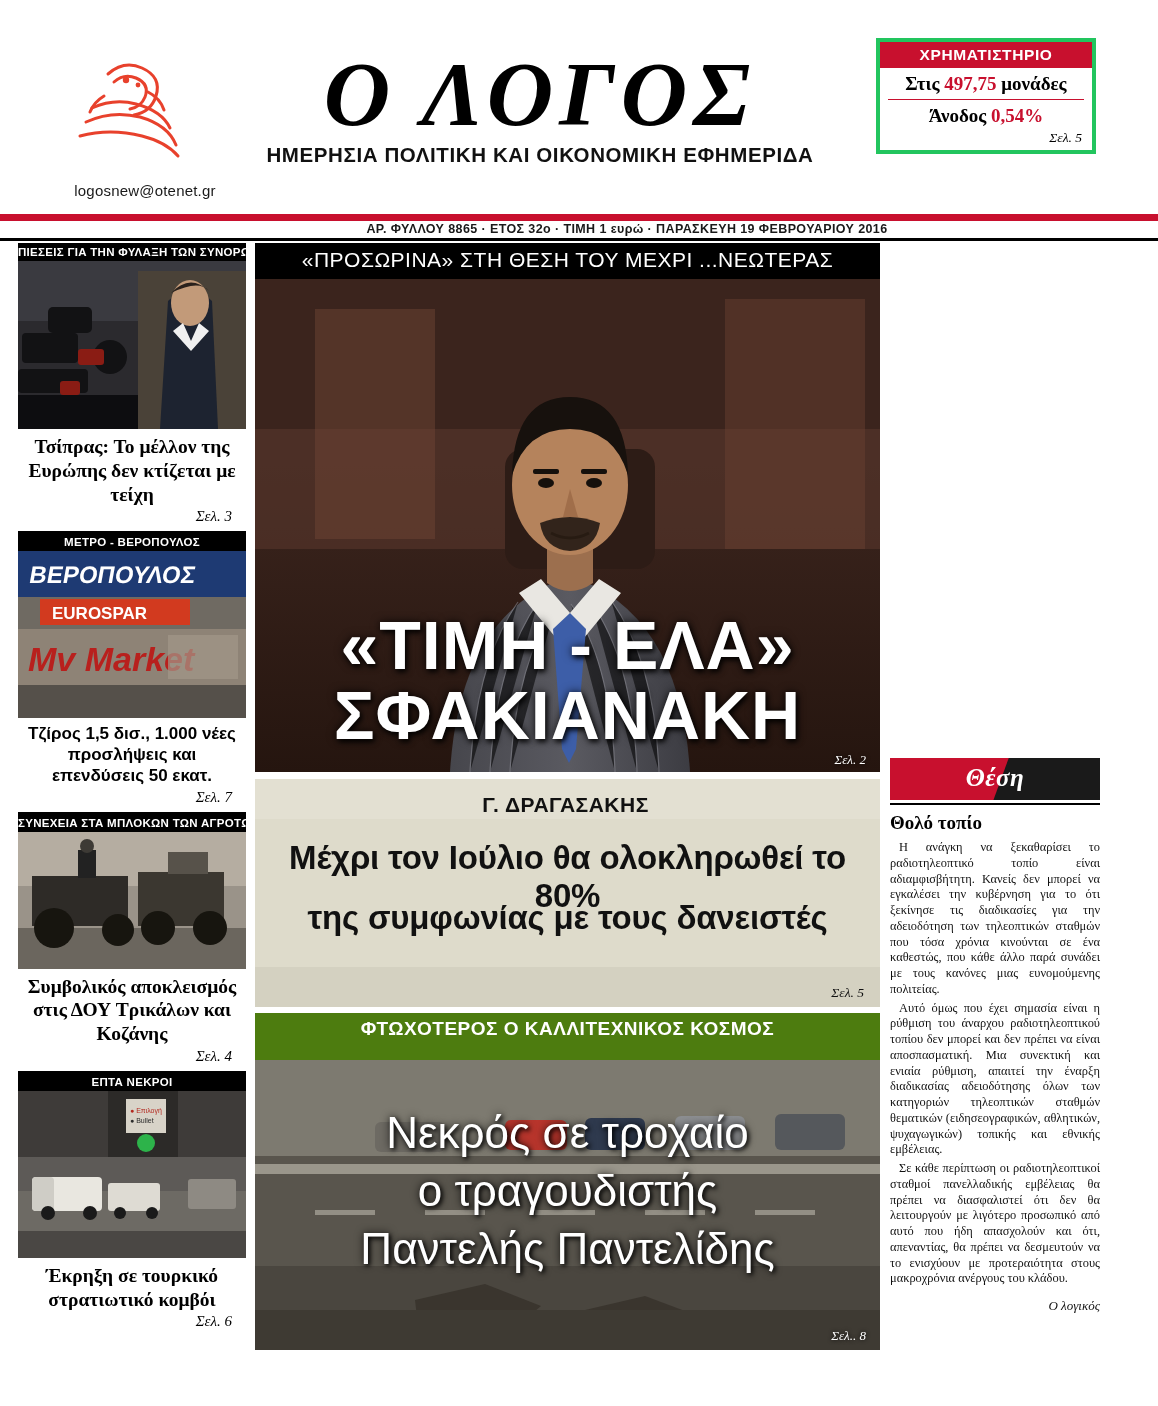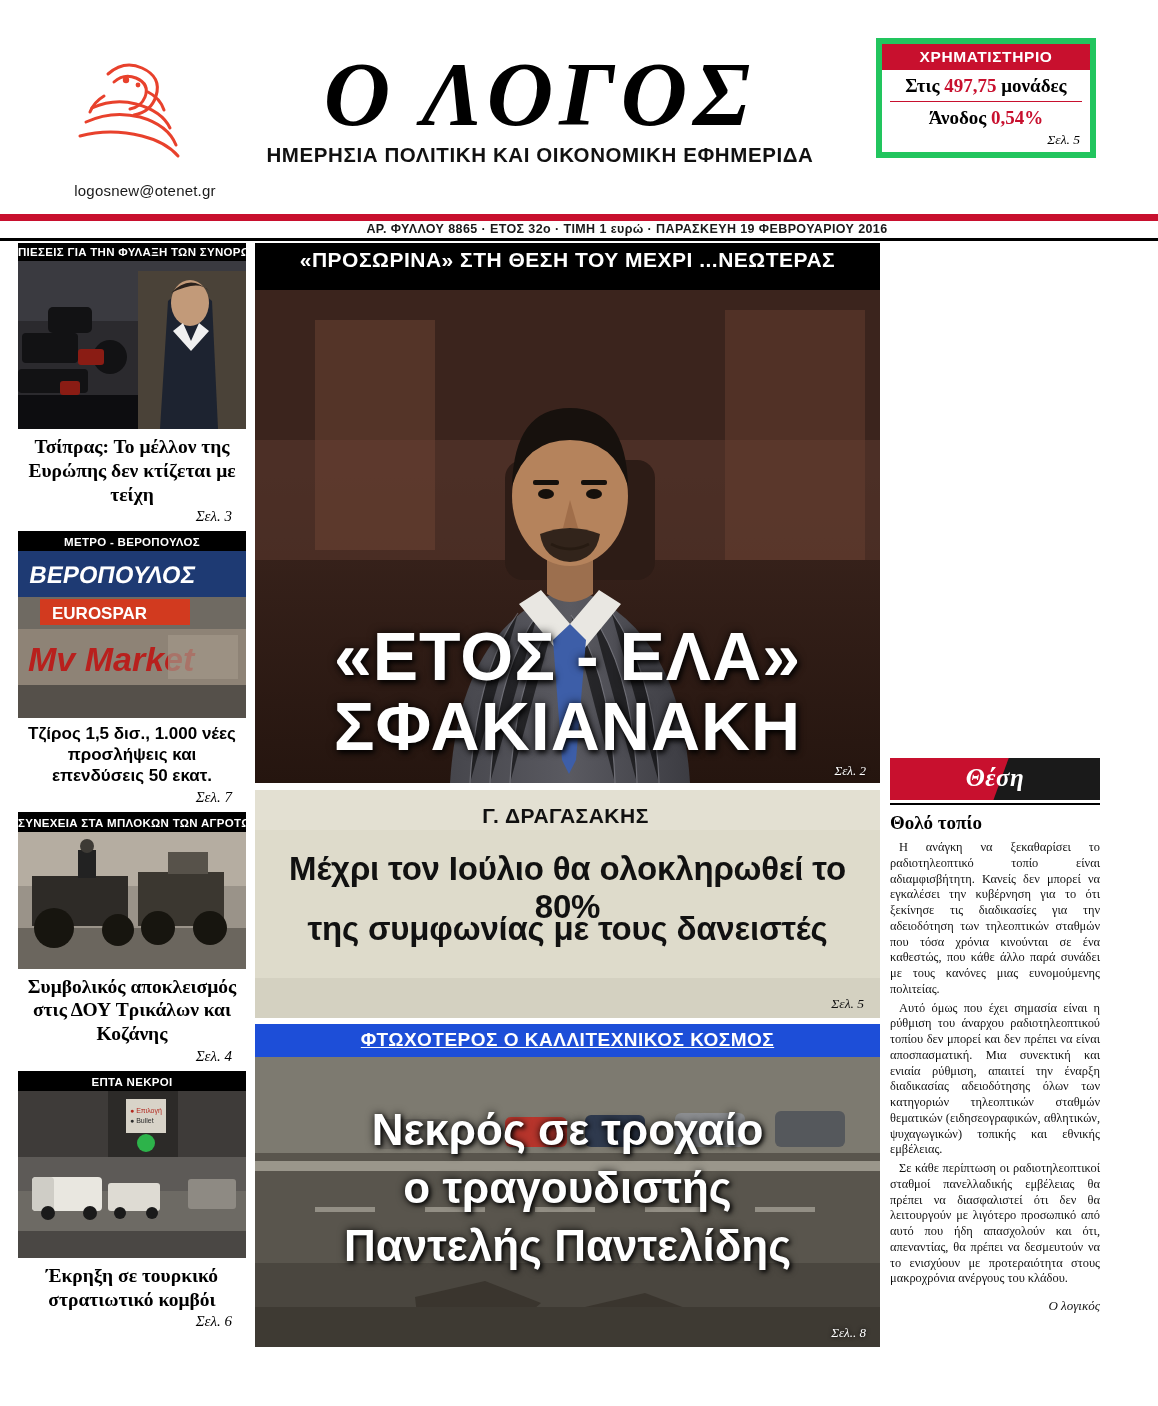--- a/index.html
+++ b/index.html
@@ -61,21 +61,21 @@
     font-weight: 700;
     letter-spacing: .6px;
     color: #111;
   }
 
   
   .stock-box {
     position: absolute;
     right: 62px; top: 38px;
     width: 220px;
-    border: 6px solid #22c55e;
+    border: 4px solid #22c55e;
     background: #fff;
   }
   .stock-head {
     background: #c8102e;
     color: #fff;
     font-size: 15.5px;
     font-weight: 700;
     letter-spacing: .6px;
     text-align: center;
     padding: 4px 0 4px;
@@ -176,23 +176,23 @@
   .center-col {
     position: absolute;
     left: 255px; top: 243px;
     width: 625px;
   }
   .center-banner {
     background: #000;
     color: #fff;
     text-align: center;
     font-size: 21px;
-    font-weight: 700;
+    font-weight: 400;
     letter-spacing: .5px;
-    padding: 5px 0 18px;
+    padding: 5px 0 7px;
   }
   .main-photo {
     position: relative;
     width: 625px; height: 493px;
     overflow: hidden;
     background: #2a1d18;
   }
   .main-headline {
     position: absolute;
     left: 0; right: 0; bottom: 22px;
@@ -248,43 +248,42 @@
   .sec-page {
     position: absolute;
     right: 16px; bottom: 6px;
     font-family: "Liberation Serif", serif;
     font-style: italic;
     font-size: 13.5px;
     color: #111;
   }
 
   .third-banner {
-    background: #1d4ed8;
+    background: #4d7c0f;
     color: #fff;
     text-align: center;
     font-size: 19px;
     font-weight: 700;
     letter-spacing: .5px;
-    padding: 5px 0 6px;
+    padding: 5px 0 20px;
     margin-top: 6px;
-    text-decoration: underline;
   }
   .third-block {
     position: relative;
     width: 625px; height: 290px;
     overflow: hidden;
     background: #5e5a50;
   }
   .third-head {
     position: absolute;
     left: 0; right: 0; top: 44px;
     text-align: center;
     color: #fff;
     font-family: "Liberation Sans", sans-serif;
-    font-weight: 700;
+    font-weight: 400;
     font-size: 44px;
     line-height: 1.32;
     text-shadow: 0 0 9px rgba(0,0,0,.8), 2px 2px 4px rgba(0,0,0,.9);
   }
   .third-page {
     position: absolute;
     right: 14px; bottom: 6px;
     color: #fff;
     font-family: "Liberation Serif", serif;
     font-style: italic;
@@ -554,21 +553,21 @@
           <rect x="326" y="190" width="26" height="5" rx="2"></rect>
           <ellipse cx="291" cy="204" rx="8" ry="5"></ellipse>
           <ellipse cx="339" cy="204" rx="8" ry="5"></ellipse>
         </g>
         <path d="M315 210 l-7 28 h15z" fill="#93603d" opacity=".6"></path>
         <path d="M296 254 q19 10 38 0" stroke="#6d4227" stroke-width="3" fill="none"></path>
 
         <path d="M285 244 q30 -12 60 0 q-4 26 -30 28 q-26 -2 -30 -28z" fill="#1b140f" opacity=".85"></path>
       </svg>
       <div class="main-headline">
-        <div>«ΕΤΟΣ - ΕΛΑ»</div>
+        <div>«ΤΙΜΗ - ΕΛΑ»</div>
         <div>ΣΦΑΚΙΑΝΑΚΗ</div>
       </div>
       <div class="main-photo-page">Σελ. 2</div>
     </div>
 
     <div class="sec-block">
       <svg class="ph" viewBox="0 0 625 228" preserveAspectRatio="none">
         <rect width="625" height="228" fill="#dedbcb"></rect>
         <rect x="0" y="0" width="625" height="40" fill="#e3e0d2"></rect>
         <rect x="0" y="188" width="625" height="40" fill="#d4d1c1"></rect>

